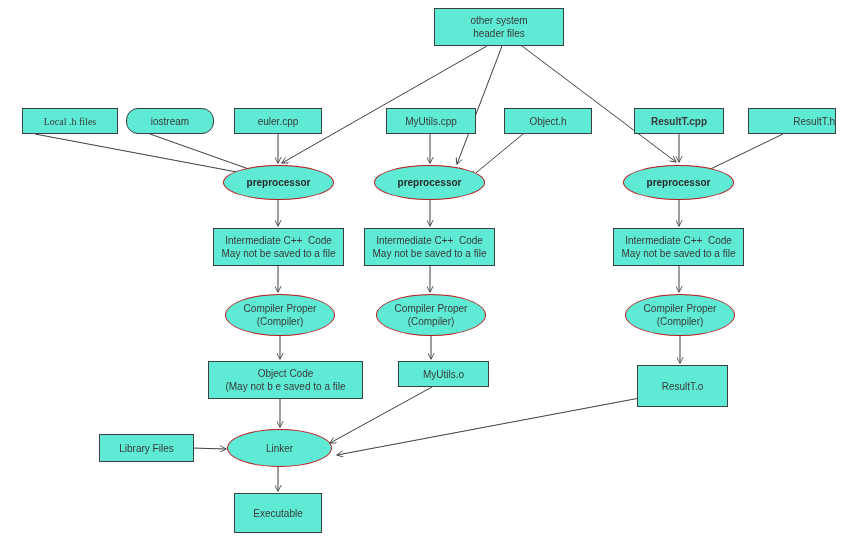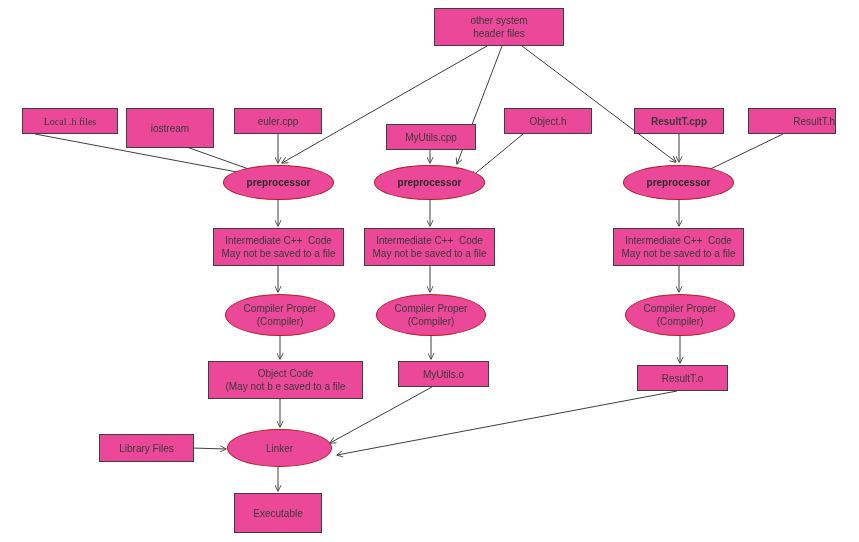--- a/index.html
+++ b/index.html
@@ -27,21 +27,21 @@
     position: absolute;
     box-sizing: border-box;
     display: flex;
     flex-direction: column;
     align-items: center;
     justify-content: center;
     text-align: center;
     color: #3a3a3a;
     font-size: 10px;
     line-height: 13px;
-    background: #ec4899;
+    background: #5eead4;
     z-index: 2;
     white-space: pre;
   }
   .node.box {
     border: 1px solid #3f3f3f;
   }
   .node.ellipse {
     border: 1px solid #b91c1c;
     border-radius: 50%;
   }
@@ -88,36 +88,36 @@
         <path d="M 432,387 L 330,443" marker-end="url(#arrow-open)"></path>
         <path d="M 677,391 L 337,455" marker-end="url(#arrow-open)"></path>
         <path d="M 192,448 L 226,449" marker-end="url(#arrow-open)"></path>
         <path d="M 278,467 L 278,491" marker-end="url(#arrow-open)"></path>
       </g>
   </svg>
 
   <div id="node-layer">
       <div class="node box" style="left: 434px; top: 8px; width: 130px; height: 38px;"><span class="line1">other system</span><span class="line2">header files</span></div>
       <div class="node box" style="left: 22px; top: 108px; width: 96px; height: 26px; font-family: Liberation Serif, serif;"><span class="line1">Local .h files</span></div>
-      <div class="node box" style="left: 126px; top: 108px; width: 88px; height: 40px;"><span class="line1">iostream</span></div>
+      <div class="node box" style="left: 126px; top: 108px; width: 88px; height: 26px; border-radius: 12px;"><span class="line1">iostream</span></div>
       <div class="node box" style="left: 234px; top: 108px; width: 88px; height: 26px;"><span class="line1">euler.cpp</span></div>
-      <div class="node box" style="left: 386px; top: 108px; width: 90px; height: 26px; margin-top: 16px;"><span class="line1">MyUtils.cpp</span></div>
+      <div class="node box" style="left: 386px; top: 108px; width: 90px; height: 26px;"><span class="line1">MyUtils.cpp</span></div>
       <div class="node box" style="left: 504px; top: 108px; width: 88px; height: 26px;"><span class="line1">Object.h</span></div>
       <div class="node box" style="left: 634px; top: 108px; width: 90px; height: 26px; font-weight: bold;"><span class="line1">ResultT.cpp</span></div>
       <div class="node box" style="left: 748px; top: 108px; width: 88px; height: 26px; align-items: flex-end;"><span class="line1">ResultT.h</span></div>
       <div class="node ellipse strong" style="left: 223px; top: 165px; width: 111px; height: 35px;"><span class="line1">preprocessor</span></div>
       <div class="node ellipse strong" style="left: 374px; top: 165px; width: 111px; height: 35px;"><span class="line1">preprocessor</span></div>
       <div class="node ellipse strong" style="left: 623px; top: 165px; width: 111px; height: 35px;"><span class="line1">preprocessor</span></div>
       <div class="node box" style="left: 213px; top: 228px; width: 131px; height: 38px;"><span class="line1">Intermediate C++  Code</span><span class="line2">May not be saved to a file</span></div>
       <div class="node box" style="left: 364px; top: 228px; width: 131px; height: 38px;"><span class="line1">Intermediate C++  Code</span><span class="line2">May not be saved to a file</span></div>
       <div class="node box" style="left: 613px; top: 228px; width: 131px; height: 38px;"><span class="line1">Intermediate C++  Code</span><span class="line2">May not be saved to a file</span></div>
       <div class="node ellipse" style="left: 225px; top: 294px; width: 110px; height: 42px;"><span class="line1">Compiler Proper</span><span class="line2">(Compiler)</span></div>
       <div class="node ellipse" style="left: 376px; top: 294px; width: 110px; height: 42px;"><span class="line1">Compiler Proper</span><span class="line2">(Compiler)</span></div>
       <div class="node ellipse" style="left: 625px; top: 294px; width: 110px; height: 42px;"><span class="line1">Compiler Proper</span><span class="line2">(Compiler)</span></div>
       <div class="node box" style="left: 208px; top: 361px; width: 155px; height: 38px;"><span class="line1">Object Code</span><span class="line2">(May not b e saved to a file</span></div>
       <div class="node box" style="left: 398px; top: 361px; width: 91px; height: 26px;"><span class="line1">MyUtils.o</span></div>
-      <div class="node box" style="left: 637px; top: 365px; width: 91px; height: 26px;"><span class="line1">ResultT.o</span></div>
+      <div class="node box" style="left: 637px; top: 365px; width: 91px; height: 42px;"><span class="line1">ResultT.o</span></div>
       <div class="node box" style="left: 99px; top: 434px; width: 95px; height: 28px;"><span class="line1">Library Files</span></div>
       <div class="node ellipse" style="left: 227px; top: 429px; width: 105px; height: 38px;"><span class="line1">Linker</span></div>
       <div class="node box" style="left: 234px; top: 493px; width: 88px; height: 40px;"><span class="line1">Executable</span></div>
     </div>
 
 </div>
 
 </body></html>

